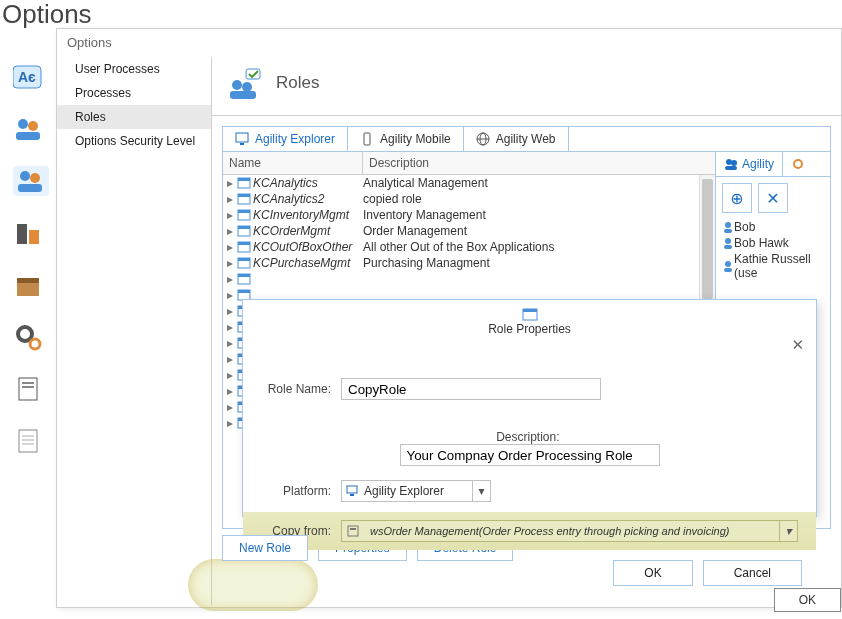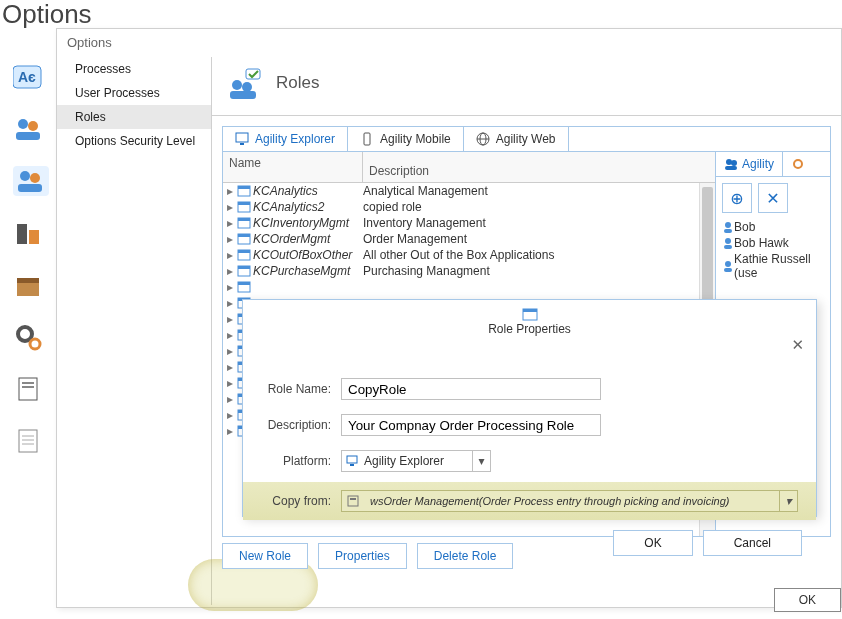--- a/index.html
+++ b/index.html
@@ -18,21 +18,21 @@
   .header-text { font-size: 17px; color: #555; }
   .tabs-row { display: flex; align-items: stretch; margin: 10px 10px 0 10px; border: 1px solid #a7c8e8; }
   .tab { padding: 5px 12px; border-right: 1px solid #a7c8e8; display: flex; align-items: center; gap: 6px; cursor: pointer; color: #333; }
   .tab.active { color: #1e6fc4; font-weight: 500; }
   .flex1 { flex: 1; }
   .grid-wrap { display: flex; margin: 0 10px; border-left: 1px solid #a7c8e8; border-right: 1px solid #a7c8e8; border-bottom: 1px solid #a7c8e8; }
   .grid-left { flex: 1; position: relative; }
   .grid-header { display: flex; background: #f8f8f8; border-bottom: 1px solid #ccc; }
   .grid-header div { padding: 4px 6px; color: #555; }
   .col-name { width: 140px; border-right: 1px solid #ccc; }
-  .col-desc { flex: 1; margin-top: 8px; }
+  .col-desc { flex: 1; }
   .grid-body { height: 353px; overflow: hidden; position: relative; }
   .row { display: flex; align-items: center; padding: 1px 0; }
   .exp { width: 14px; text-align: center; color: #777; }
   .role-icon { width: 16px; height: 14px; }
   .rname { width: 110px; overflow: hidden; white-space: nowrap; text-overflow: ellipsis; padding-right: 4px; font-style: italic; }
   .rdesc { flex: 1; overflow: hidden; white-space: nowrap; text-overflow: ellipsis; }
   .members-panel { width: 115px; border-left: 1px solid #a7c8e8; }
   .members-tab { display: flex; border-bottom: 1px solid #a7c8e8; }
   .members-tab .mt { padding: 5px 8px; color: #1e6fc4; display: flex; align-items: center; gap: 4px; }
   .member-tools { display: flex; gap: 6px; padding: 6px; }
@@ -122,22 +122,22 @@
           <line x1="9" y1="14" x2="21" y2="14" stroke="#aaa"></line>
           <line x1="9" y1="18" x2="21" y2="18" stroke="#aaa"></line>
         </svg>
       </span>
   </div>
 
   <div class="panel">
     <div class="panel-title">Options</div>
 
     <div class="nav-list">
+      <div class="nav-item">User Processes</div>
       <div class="nav-item">Processes</div>
-      <div class="nav-item">User Processes</div>
       <div class="nav-item selected">Roles</div>
       <div class="nav-item">Options Security Level</div>
     </div>
 
     <div class="main-area">
       <div class="header-row">
         <span>
             <svg width="36" height="32">
               <rect x="18" y="2" width="14" height="10" rx="2" fill="#fff" stroke="#4a90d9"></rect>
               <path d="M21 7 l3 3 l6 -6" stroke="#4a9a3a" stroke-width="2" fill="none"></path>
@@ -453,21 +453,21 @@
       <span class="modal-close">✕</span>
     </div>
 
     <div style="height:14px;"></div>
 
     <div class="form-row">
       <div class="form-lbl">Role Name:</div>
       <input class="form-input" style="width: 260px;" value="CopyRole">
     </div>
 
-    <div class="form-row" style="margin-top:6px;">
+    <div class="form-row" style="margin-top:22px;flex-direction:column;">
       <div class="form-lbl">Description:</div>
       <input class="form-input" style="width: 260px;" value="Your Compnay Order Processing Role">
     </div>
 
     <div class="form-row" style="margin-top:6px;">
       <div class="form-lbl">Platform:</div>
       <div class="select-wrap" style="width:150px;">
         <span style="padding-left:4px;">
             <svg width="12" height="12">
               <rect x="1" y="1" width="10" height="7" fill="none" stroke="#1e6fc4"></rect>

